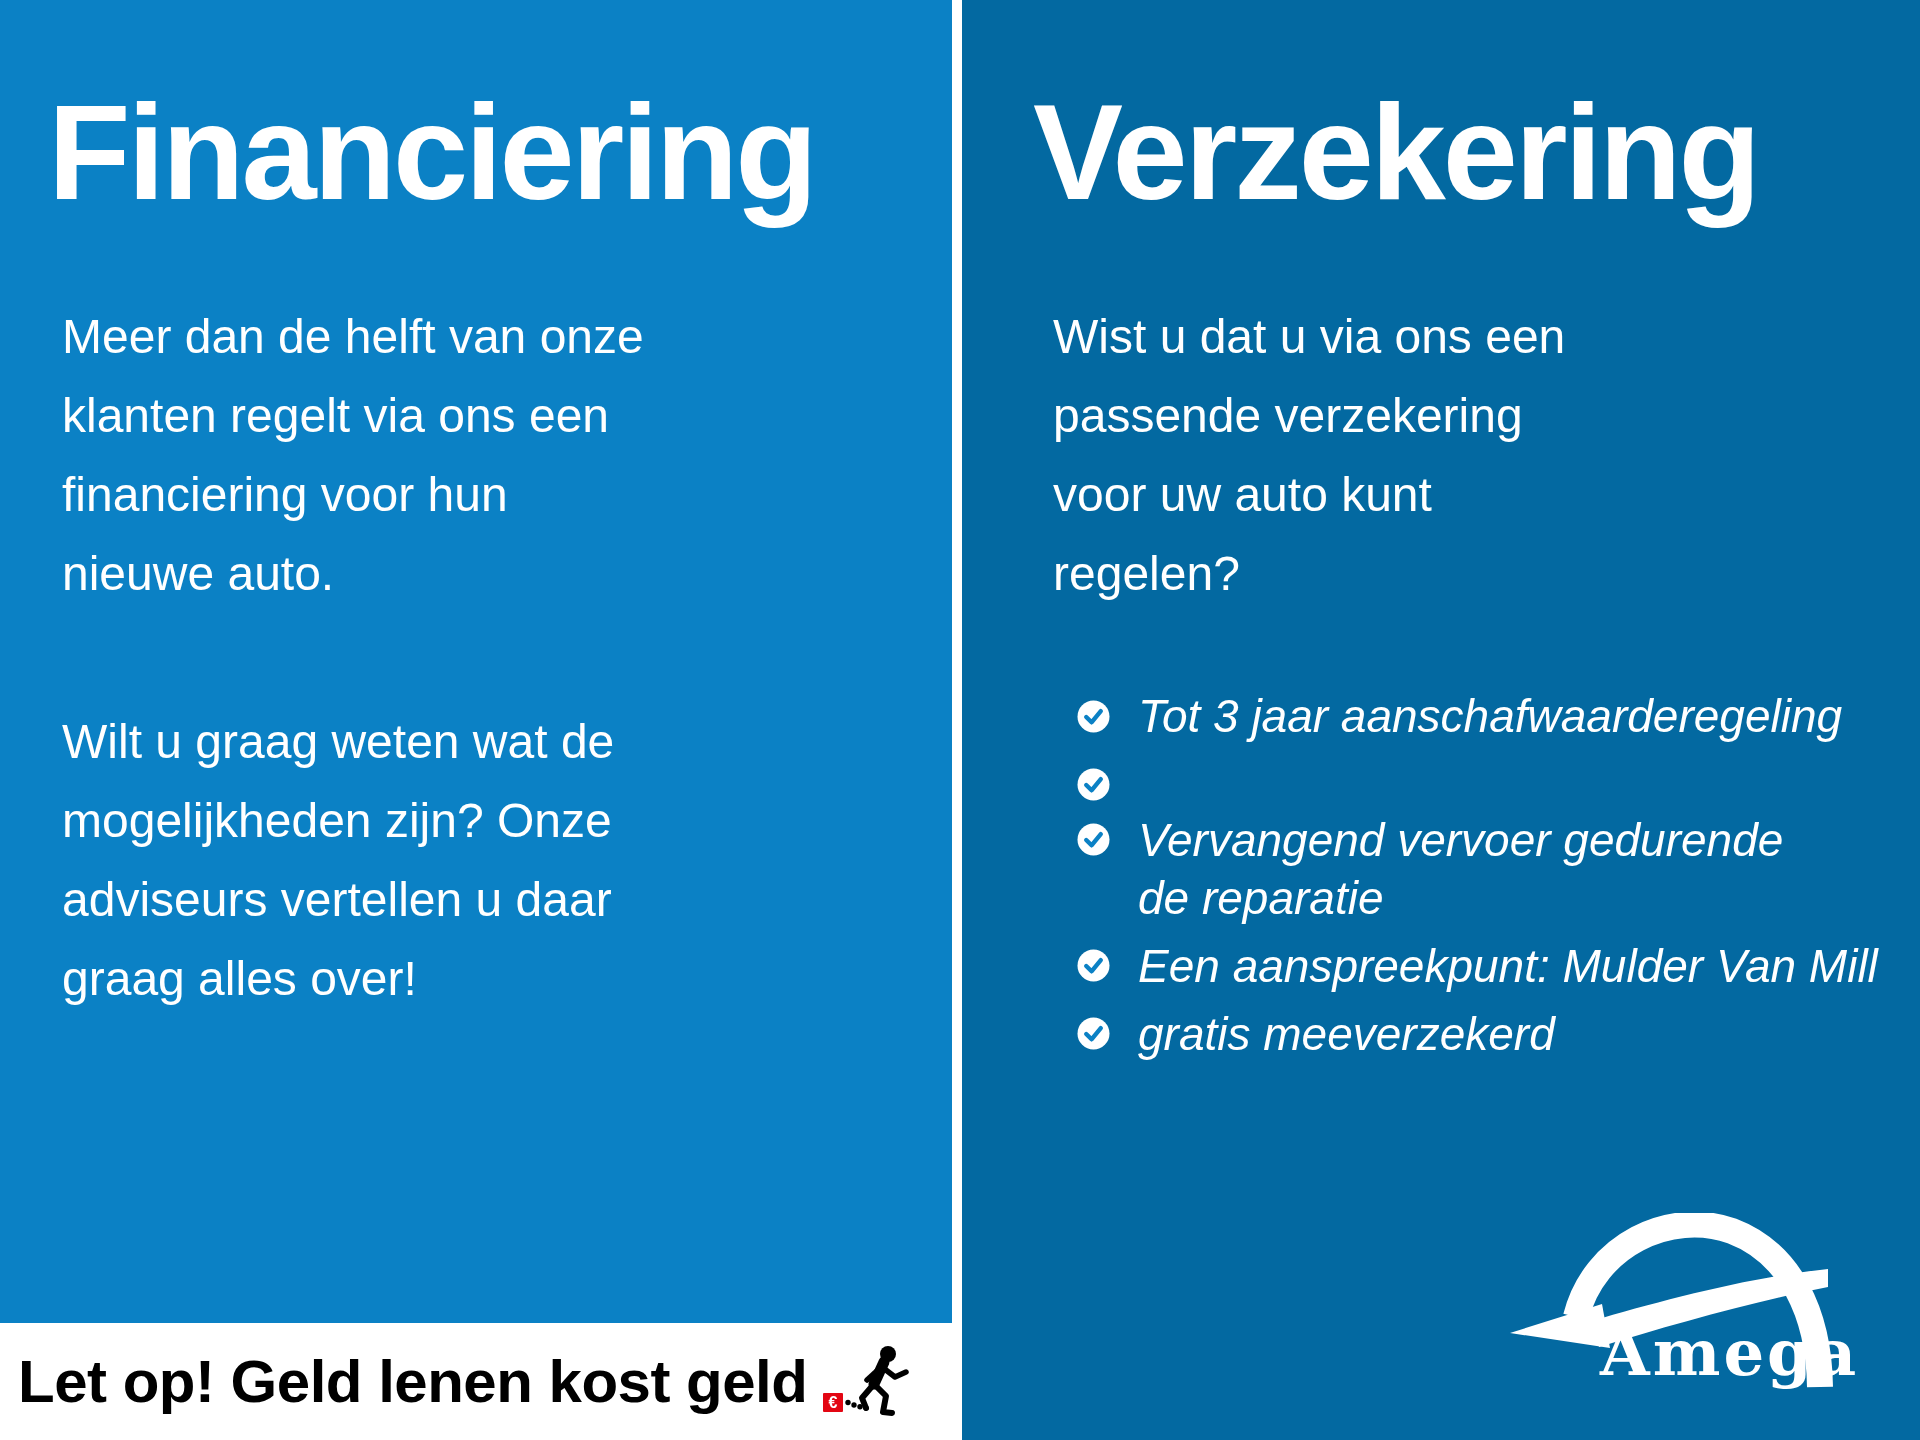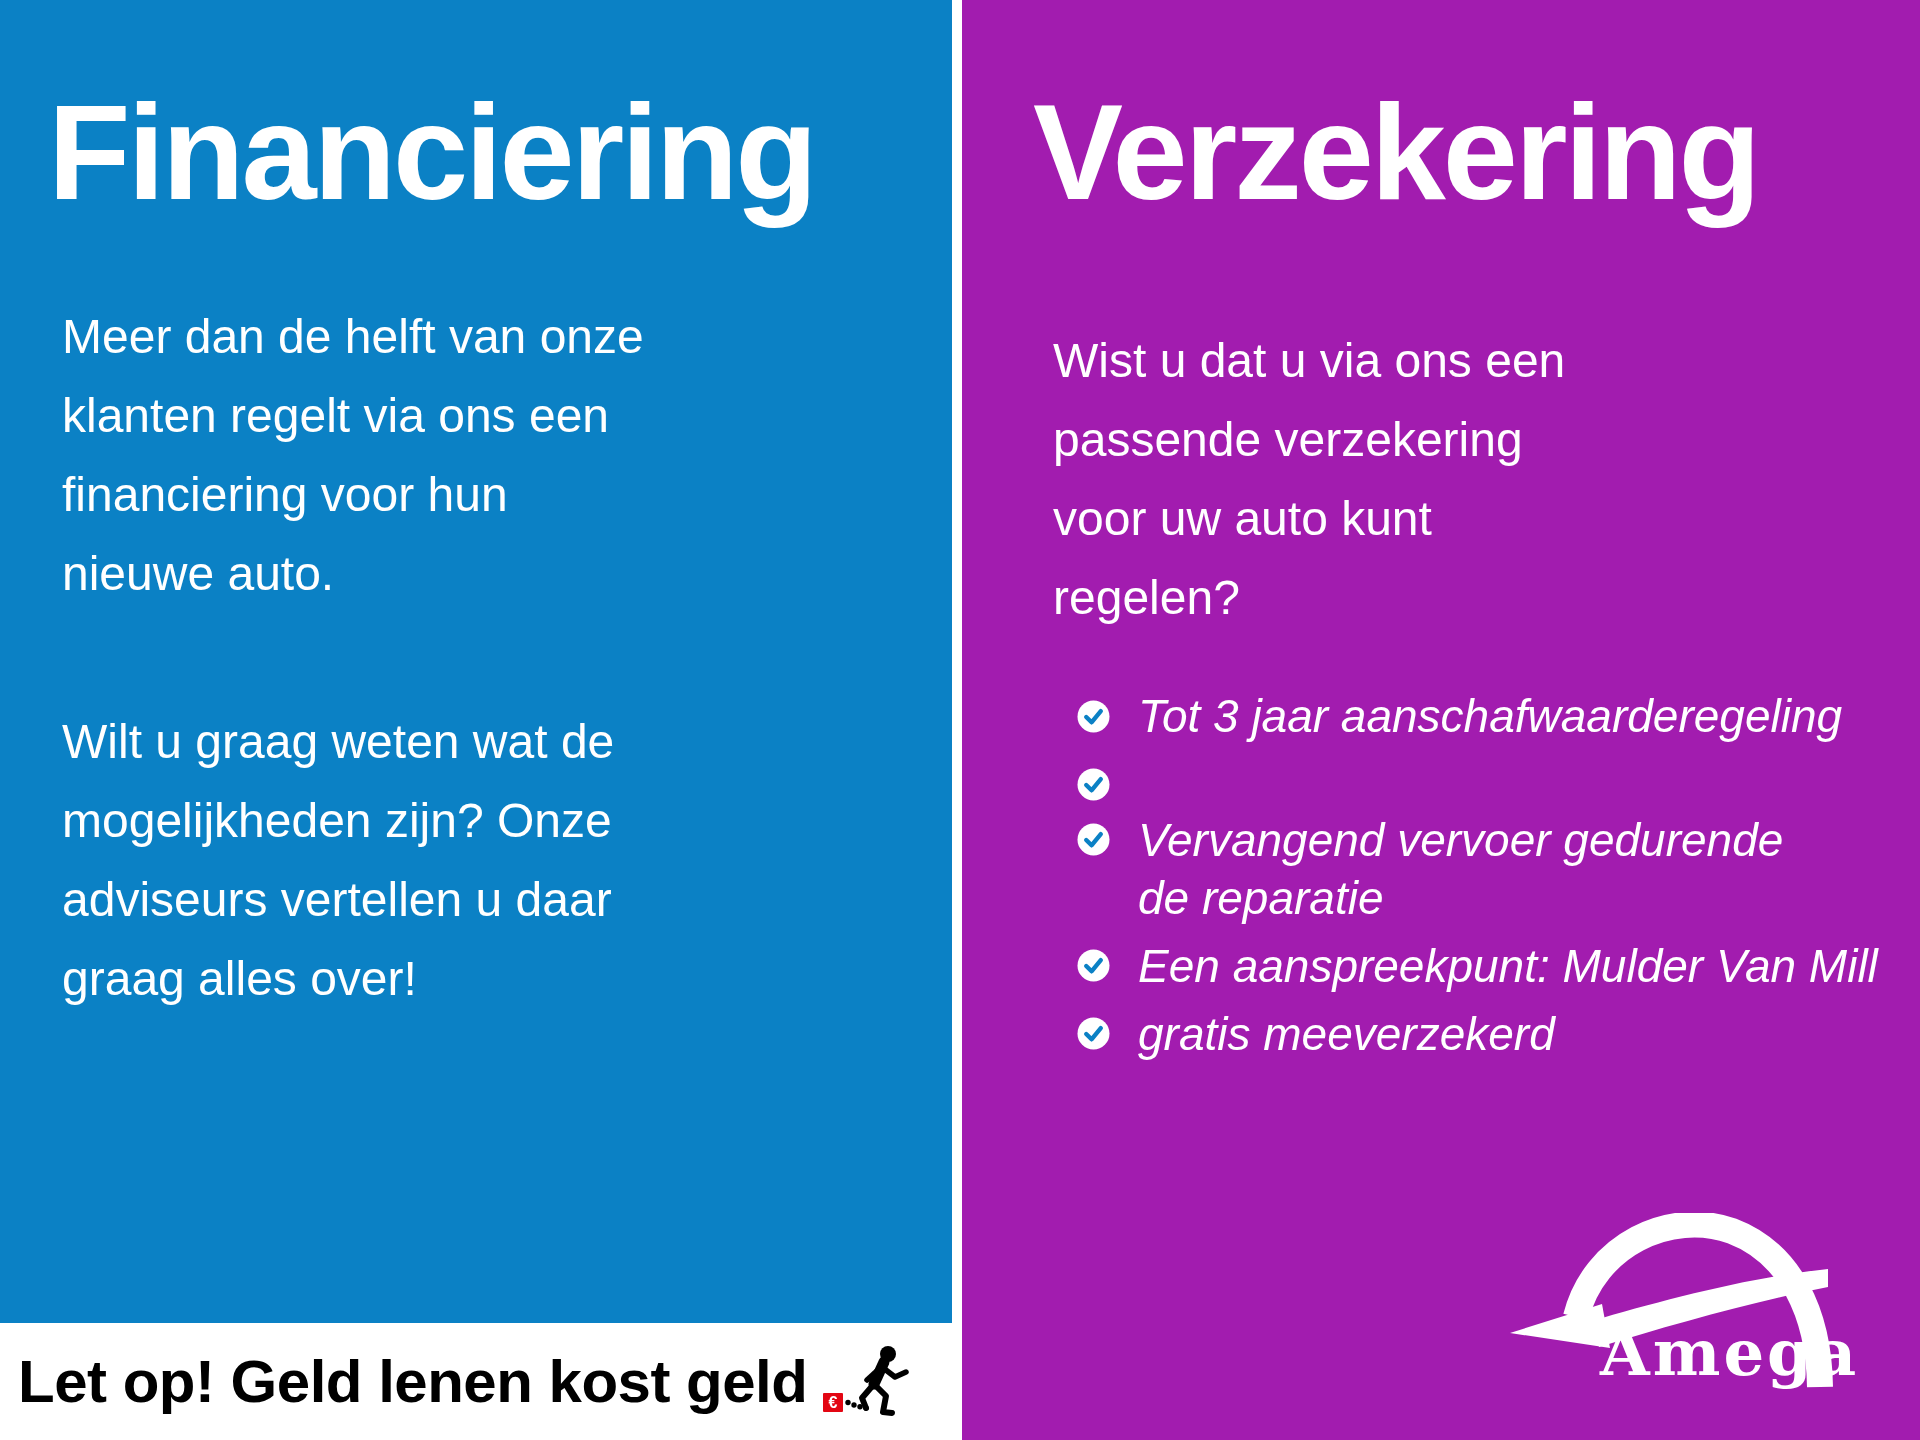--- a/index.html
+++ b/index.html
@@ -6,42 +6,42 @@
   body {
     width: 1920px; height: 1440px; overflow: hidden;
     background: #ffffff;
     font-family: "Liberation Sans", sans-serif;
   }
   .page { width: 1920px; height: 1440px; display: flex; }
 
   
   .col-left { width: 952px; display: flex; flex-direction: column; }
   .divider  { width: 10px; background: #ffffff; }
-  .col-right { flex: 1; position: relative; background: #a21caf; }
+  .col-right { flex: 1; position: relative; background: #0369a1; }
 
   .panel-left { height: 1323px; position: relative; background: #0b81c5; }
 
   
   .panel-title {
     position: absolute; top: 85px; margin: 0;
     color: #ffffff; font-size: 135px; line-height: 135px;
     font-weight: 900; letter-spacing: -3px; white-space: nowrap;
   }
   .panel-left .panel-title { left: 48px; }
   .col-right  .panel-title { left: 71px; }
 
   
   .para {
     position: absolute; color: #ffffff;
     font-size: 48px; line-height: 79px; font-weight: 400;
   }
   .para .line { white-space: nowrap; }
   .panel-left .p1 { left: 62px; top: 297px; }
   .panel-left .p2 { left: 62px; top: 702px; }
-  .col-right .intro { left: 91px; top: 297px; margin-top: 24px; }
+  .col-right .intro { left: 91px; top: 297px; }
 
   
   .bullets {
     position: absolute; left: 111px; top: 683px;
     margin: 4px; padding: 0; list-style: none;
     color: #ffffff; font-size: 46px; line-height: 58px; font-style: italic;
   }
   .bullets li { display: flex; align-items: flex-start; margin-bottom: 10px; }
   .check {
     flex: 0 0 33px; width: 33px; height: 33px;

